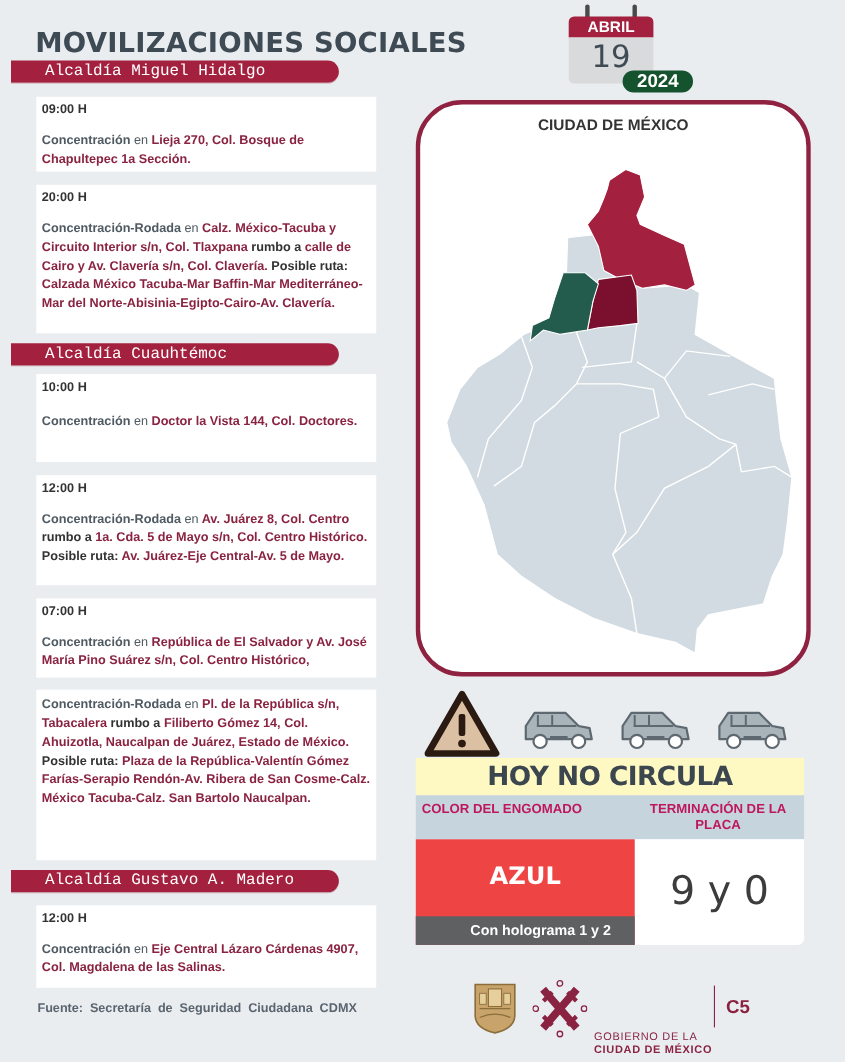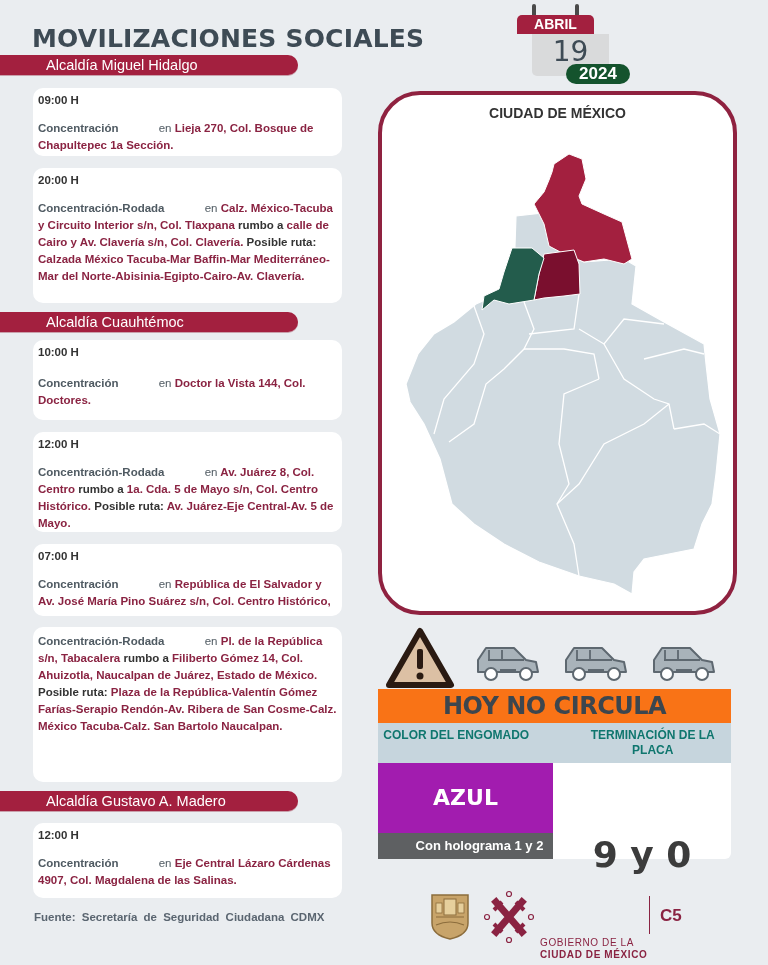--- a/index.html
+++ b/index.html
@@ -6,56 +6,55 @@
   html, body { width: 768px; height: 965px; background: #eaedf0; overflow: hidden; }
   body { position: relative; font-family: "Liberation Sans", sans-serif; }
 
   .title {
     position: absolute; left: 32px; top: 24px;
     font-family: "DejaVu Sans", sans-serif; font-weight: bold;
     font-size: 25px; color: #3e4b55; letter-spacing: 0.2px;
   }
 
   .section-bar {
-    position: absolute; left: 0; width: 298px; height: 20px;
+    position: absolute; left: 10px; width: 298px; height: 20px;
     background: #a3203f; border-radius: 0 11px 11px 0;
-    color: #fff; font-family: Liberation Sans, sans-serif;
-    font-size: 14.5px; line-height: 20px; padding-left: 46px;
+    color: #fff; font-family: Liberation Mono, monospace;
+    font-size: 14.5px; line-height: 20px; padding-left: 31px;
     box-shadow: 0 1px 0 #c9a0ab;
   }
 
   .card {
     position: absolute; left: 33px; width: 309px; background: #fff;
     padding: 6px 5px 6px 5px;
-    border-radius: 10px;
   }
   .card .time { font-weight: bold; font-size: 11.5px; color: #333; margin-bottom: 14px; }
   .card .desc { font-size: 11.5px; font-weight: bold; line-height: 17px; color: #333; }
   .card .desc .t { color: #4f5a62; font-weight: bold; }
   .card .desc .p { color: #8a2342; font-weight: bold; }
   .card .desc .k { color: #333; font-weight: bold; }
-  .card .desc .n { color: #4f5a62; font-weight: normal; margin-left: 37px; }
+  .card .desc .n { color: #4f5a62; font-weight: normal; }
 
   .source {
     position: absolute; left: 34px; top: 911px;
     font-size: 11.5px; font-weight: bold; color: #5a6570; word-spacing: 3px;
   }
 
   
   .calendar { position: absolute; left: 517px; top: 4px; width: 77px; height: 72px; }
   .cal-ring { position: absolute; top: 0; width: 4px; height: 14px; background: #4a4a4a; border-radius: 2px; }
   .cal-head {
     position: absolute; left: 0; top: 11px; width: 77px; height: 19px;
     background: #a3203f; border-radius: 5px 5px 0 0; color: #fff;
     text-align: center; font-weight: bold; font-size: 14px; line-height: 19px;
   }
   .cal-body {
     position: absolute; left: 0; top: 30px; width: 77px; height: 42px;
     background: #d9dadb; border-radius: 0 0 5px 5px; text-align: center;
-    color: #3e4b55; font-family: "DejaVu Sans", sans-serif; font-size: 28px; line-height: 36px; margin-left: 15px;
+    color: #3e4b55; font-family: "DejaVu Sans", sans-serif; font-size: 28px; line-height: 36px;
   }
   .cal-year {
     position: absolute; left: 566px; top: 64px; width: 64px; height: 20px;
     background: #14532d; border-radius: 10px; color: #fff;
     text-align: center; font-weight: bold; font-size: 17px; line-height: 20px;
   }
 
   
   .map-panel {
     position: absolute; left: 378px; top: 91px; width: 359px; height: 524px;
@@ -65,43 +64,43 @@
     position: absolute; left: 0; right: 0; top: 10px; text-align: center;
     font-weight: bold; font-size: 14px; color: #333;
   }
   .map-svg { position: absolute; left: 0; top: 0; }
 
   
   .warn-icon { position: absolute; left: 385px; top: 627px; }
   .car { position: absolute; top: 642px; }
   .hnc-box { position: absolute; left: 378px; top: 689px; width: 353px; }
   .hnc-title {
-    height: 34px; background: #f97316; text-align: center;
+    height: 34px; background: #fef9c3; text-align: center;
     font-family: "DejaVu Sans", sans-serif; font-weight: bold;
     font-size: 24px; line-height: 34px; color: #3c464e; letter-spacing: -0.5px;
   }
   .hnc-headers { display: flex; height: 40px; background: #c6d5dd; }
   .hnc-headers div {
     flex: 1; text-align: center; font-weight: bold; font-size: 12px; line-height: 15px;
-    color: #0f766e; padding-top: 5px;
+    color: #be185d; padding-top: 5px;
   }
   .hnc-values { display: flex; height: 96px; }
-  .hnc-color { width: 175px; background: #a21caf; position: relative; }
+  .hnc-color { width: 199px; background: #ef4444; position: relative; }
   .hnc-color .val {
     position: absolute; left: 0; right: 0; top: 22px; text-align: center;
     color: #fff; font-family: "DejaVu Sans", sans-serif; font-weight: bold; font-size: 22px;
   }
   .hnc-color .holo {
     position: absolute; left: 0; right: 0; bottom: 0; height: 26px; background: #5e6062;
     color: #fff; text-align: center; font-weight: bold; font-size: 13px; line-height: 26px; padding-left: 28px;
   }
   .hnc-plate { flex: 1; background: #fff; text-align: center; border-radius: 0 0 6px 0; }
   .hnc-plate .val {
-    font-family: "DejaVu Sans", sans-serif; font-weight: bold; font-size: 36px;
-    color: #3c3c3c; line-height: 96px; margin-top: 44px;
+    font-family: "DejaVu Sans", sans-serif; font-weight: normal; font-size: 36px;
+    color: #3c3c3c; line-height: 96px;
   }
 
   
   .logo-shield { position: absolute; left: 430px; top: 893px; }
   .logo-cdmx { position: absolute; left: 484px; top: 890px; }
   .gov-text {
     position: absolute; left: 540px; top: 905px; font-size: 10px; line-height: 12px;
     color: #8a2342; letter-spacing: 0.6px; margin-top: 32px;
   }
   .gov-text .b { font-weight: bold; }

